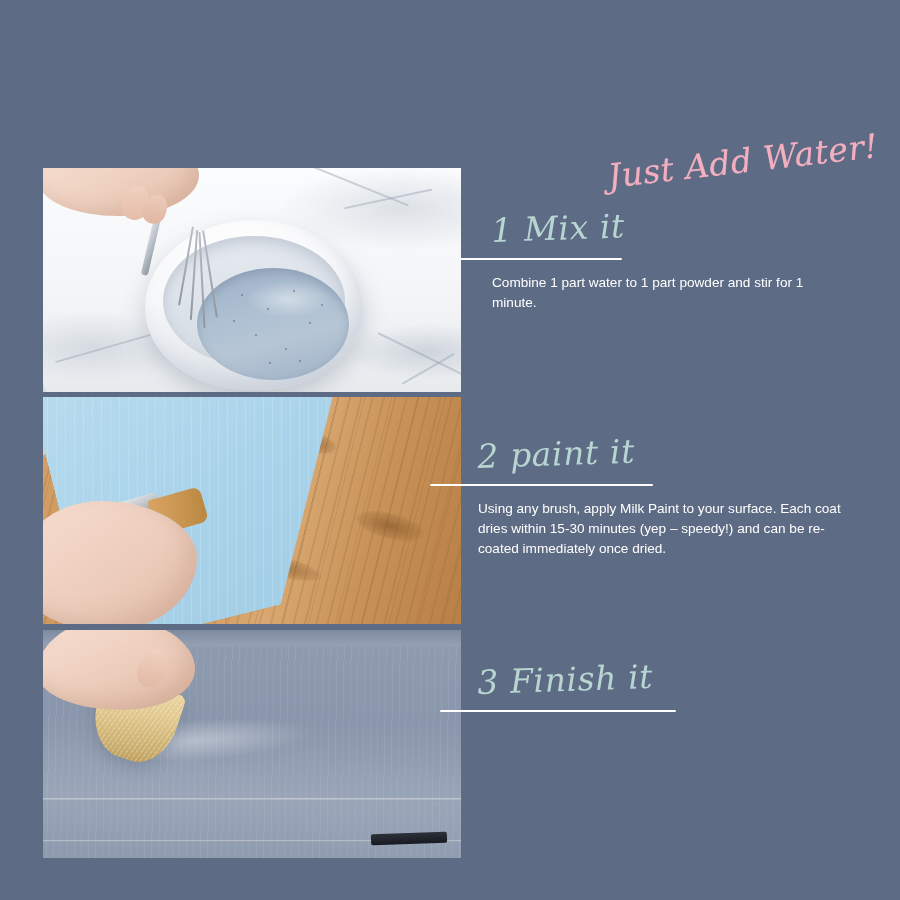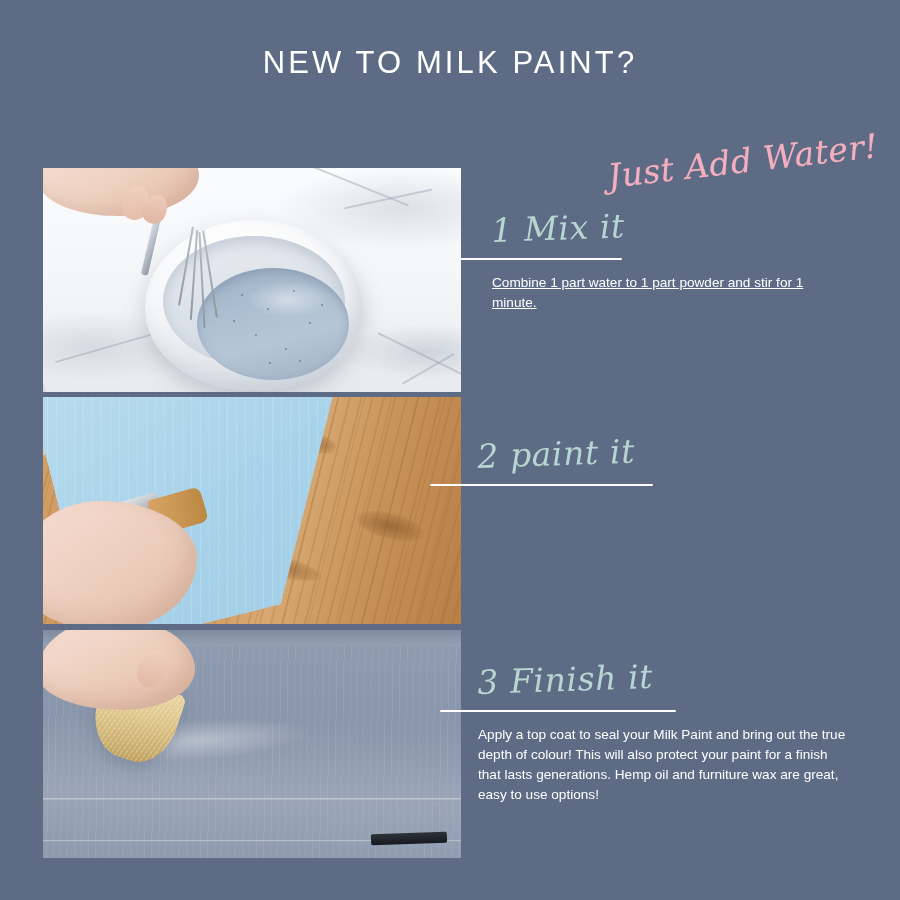--- a/index.html
+++ b/index.html
@@ -244,37 +244,36 @@
   }
   .step-body {
     color: #ffffff;
     font-size: 13.6px;
     line-height: 20px;
     font-weight: 400;
   }
 
   #step-1 { left: 492px; top: 211px; }
   #step-1 .step-rule { width: 162px; margin: 8px 0 0 -32px; }
-  #step-1 .step-body { width: 340px; margin-top: 13px; text-decoration: underline; }
+  #step-1 .step-body { width: 340px; margin-top: 13px; }
 
   #step-2 { left: 478px; top: 437px; }
   #step-2 .step-rule { width: 223px; margin: 8px 0 0 -48px; }
   #step-2 .step-body { width: 375px; margin-top: 13px; }
 
   #step-3 { left: 478px; top: 663px; }
   #step-3 .step-rule { width: 236px; margin: 8px 0 0 -38px; }
   #step-3 .step-body { width: 372px; margin-top: 13px; }
 </style>
 </head>
 <body>
 
 <div class="page">
 
   <div class="headline">
-    <span>NEW TO MILK PAINT?</span>
   </div>
 
   <div class="script-tag">Just Add Water!</div>
 
   <div class="photo" id="photo-1">
     <div class="ph-inner">
       <div class="marble"></div>
 
       <div class="marble-vein" style="left:250px;top:14px;width:120px;transform:rotate(22deg);"></div>
       <div class="marble-vein" style="left:300px;top:30px;width:90px;transform:rotate(-12deg);"></div>
@@ -327,36 +326,36 @@
       <div class="blue-paint"></div>
       <div class="p2-ferrule"></div>
       <div class="p2-bristles"></div>
       <div class="p2-hand"></div>
     </div>
   </div>
 
   <div class="step" id="step-2">
     <div class="step-head">2 paint it</div>
     <div class="step-rule"></div>
+    <div class="step-body">Using any brush, apply Milk Paint to your surface. Each coat dries within 15-30 minutes (yep – speedy!) and can be re-coated immediately once dried.</div>
   </div>
 
   <div class="photo" id="photo-3">
     <div class="ph-inner">
       <div class="board"></div>
       <div class="board-edge-top"></div>
       <div class="board-seam" style="top:168px;"></div>
       <div class="board-seam" style="top:210px;height:2px;"></div>
       <div class="p3-sheen"></div>
       <div class="p3-bristles"></div>
       <div class="p3-ferrule"></div>
       <div class="p3-hand"></div>
       <div style="position:absolute;left:96px;top:18px;width:28px;height:40px;border-radius:50%/58% 58% 42% 42%;background:linear-gradient(160deg,#f2d3c3,#e0b7a2);transform:rotate(26deg);"></div>
       <div class="board-dark-handle"></div>
     </div>
   </div>
 
   <div class="step" id="step-3">
     <div class="step-head">3 Finish it</div>
     <div class="step-rule"></div>
-    <div class="step-body">Apply a top coat to seal your Milk Paint and bring out the true depth of colour! This will also protect your paint for a finish that lasts generations. Hemp oil and furniture wax are great, easy to use options!</div>
   </div>
 
 </div>
 
 </body></html>

